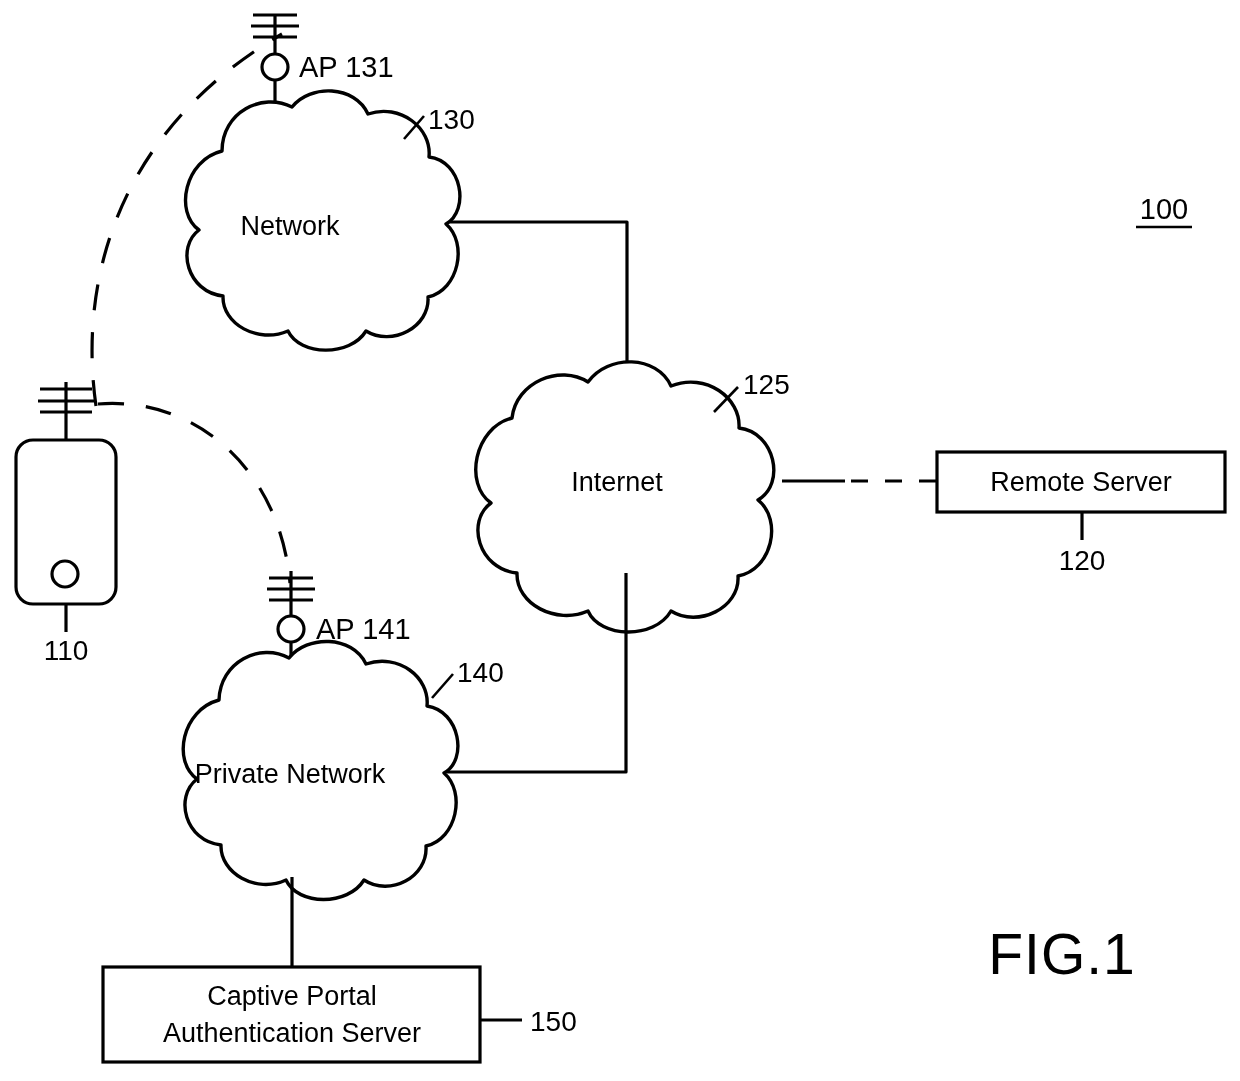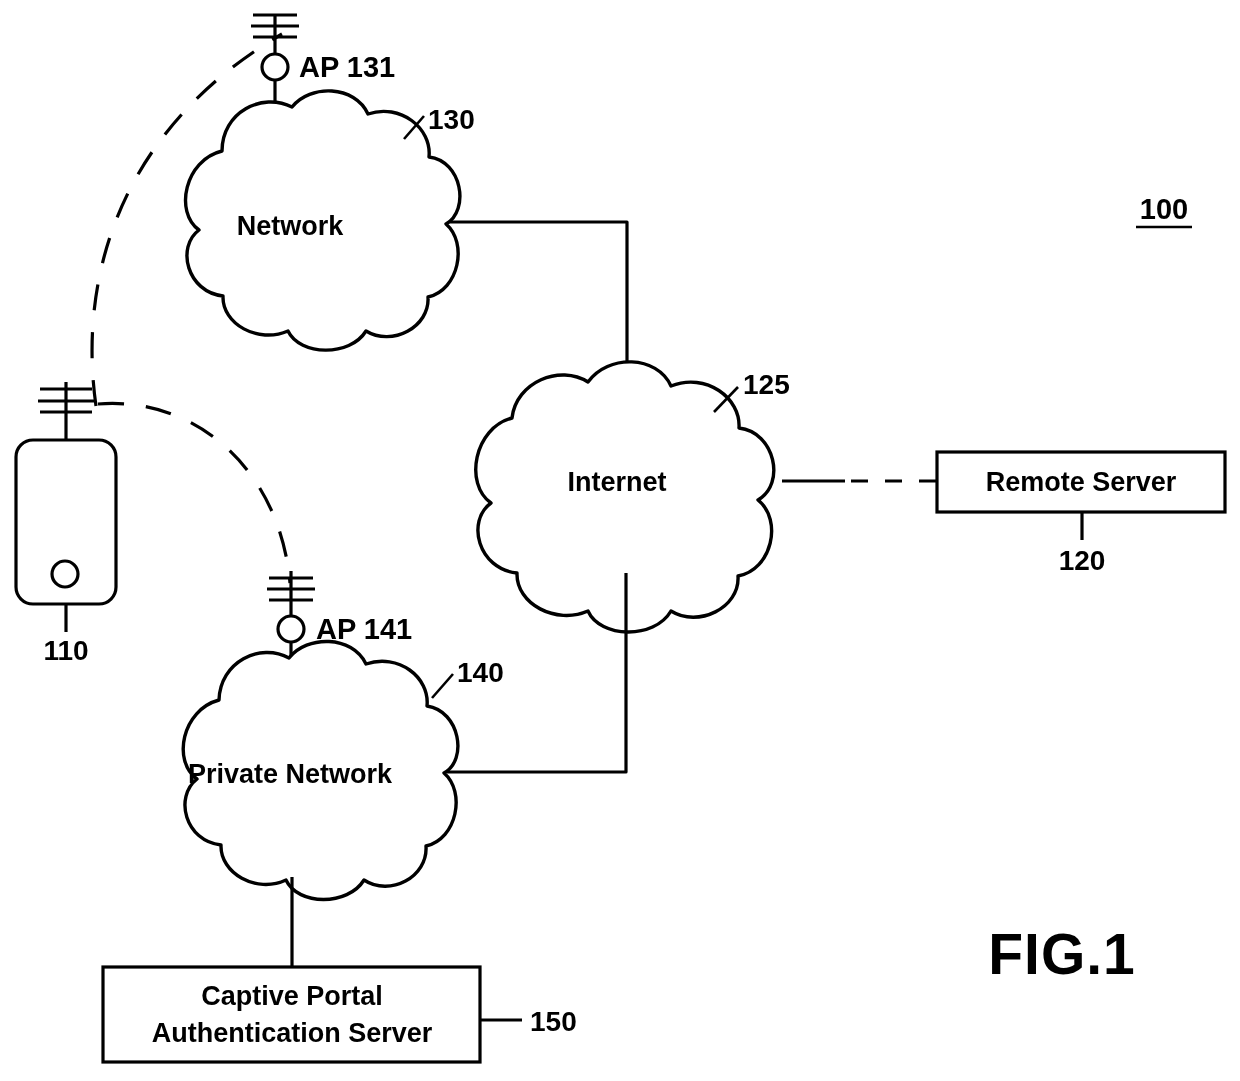--- a/index.html
+++ b/index.html
@@ -13,21 +13,20 @@
     height: 1081px;
     position: relative;
     overflow: hidden;
   }
   #figure-root {
     position: absolute;
     left: 0;
     top: 0;
     width: 1136px;
     height: 1081px;
-    font-weight: bold;
   }
   svg.diagram {
     display: block;
     width: 1240px;
     height: 1081px;
   }
   .stroke {
     fill: none;
     stroke: #000000;
     stroke-width: 3.2;

